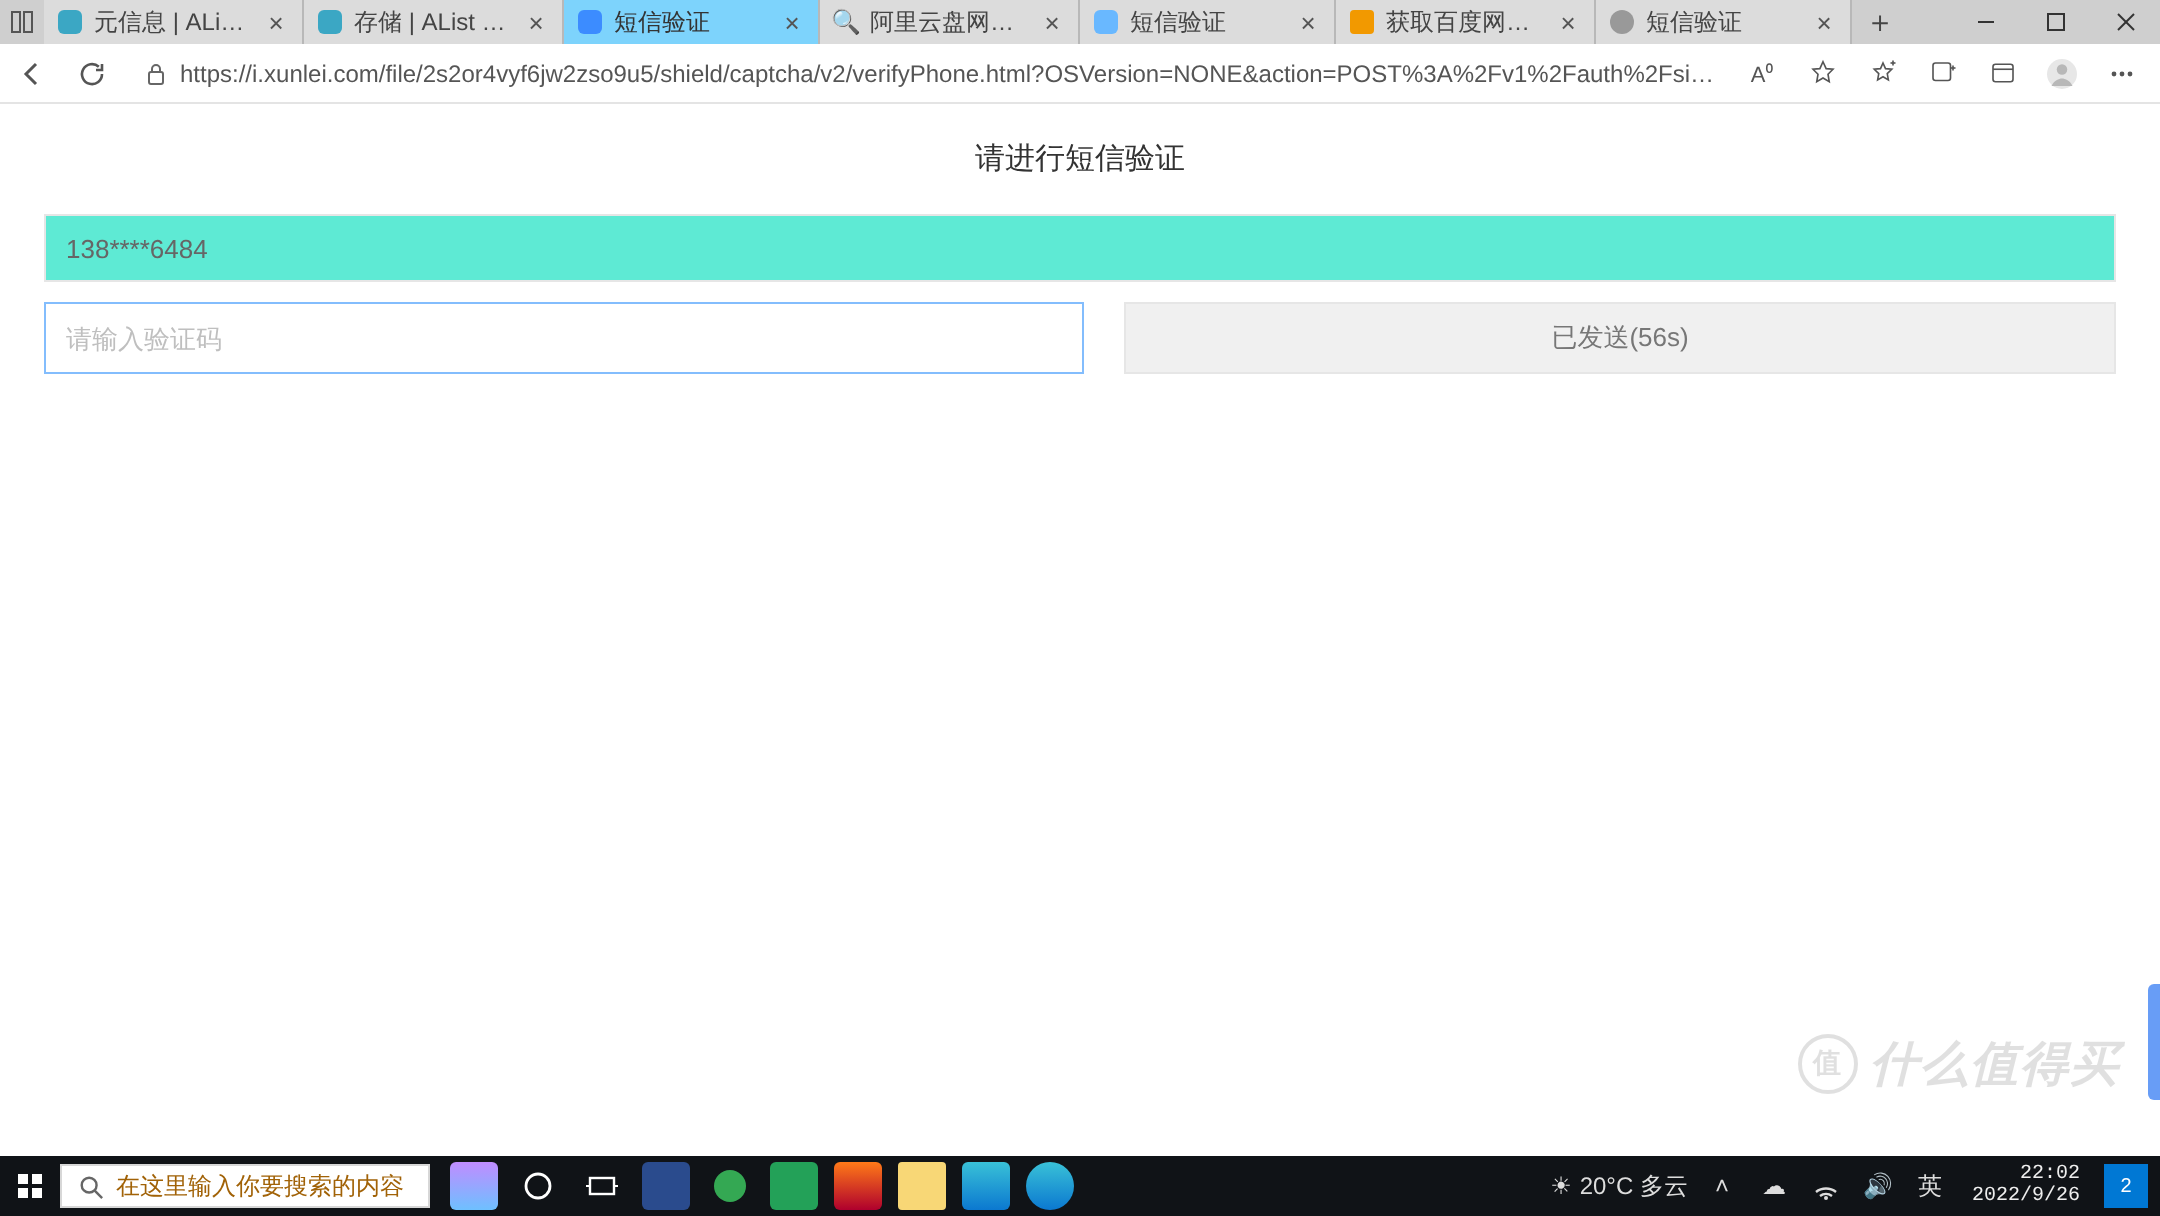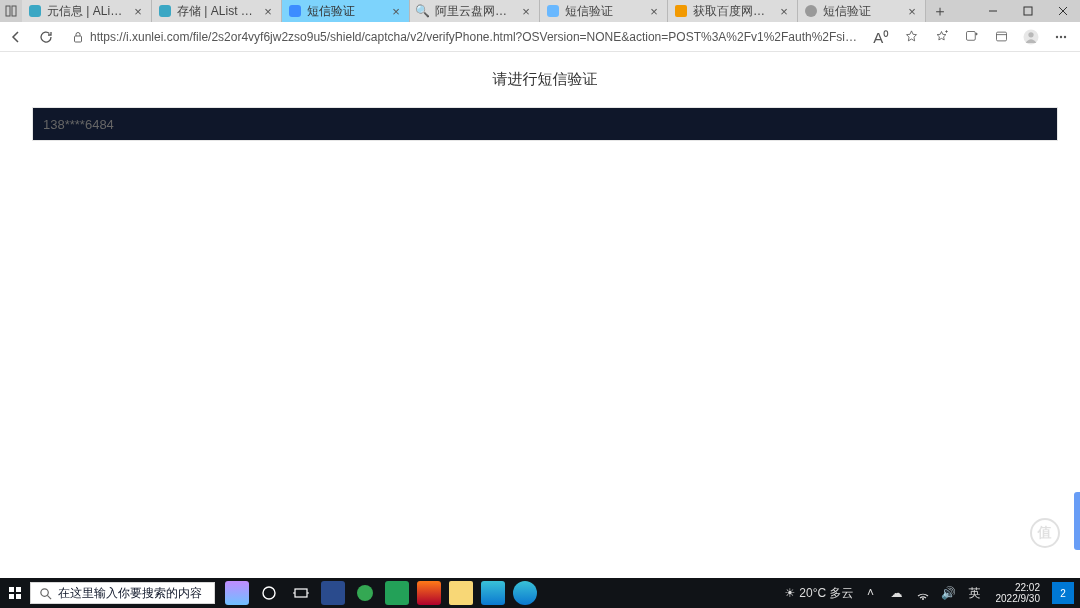--- a/index.html
+++ b/index.html
@@ -22,44 +22,44 @@
 
 
 .addr-row { height: 30px; background: #fff; border-bottom:1px solid #e4e4e4; display:flex; align-items:center; padding:0 6px; gap:10px; }
 .addr-row .nav-icon { width:20px; height:20px; display:flex; align-items:center; justify-content:center; color:#555; cursor:pointer; font-size:14px; }
 .url-box { margin-left:6px; flex:1; display:flex; align-items:center; gap:6px; font-size:12px; color:#555; min-width:0;}
 .url-box .url { overflow:hidden; white-space:nowrap; text-overflow:ellipsis; flex:1; }
 .addr-right { display:flex; gap:12px; align-items:center; padding-right:4px; }
 .addr-right .ico { width:18px; height:18px; display:flex; align-items:center; justify-content:center; color:#555; font-size:14px; cursor:pointer; }
 
 
-.page { flex:1; background:#fff; position:relative; padding:18px 22px 0 32px; }
+.page { flex:1; background:#fff; position:relative; padding:18px 22px 0 22px; }
 .heading { text-align:center; font-size:15px; color:#333; margin-bottom:18px; }
-.phone-box { background:#0f172a; border:1px solid #e6e6e6; height:34px; display:flex; align-items:center; padding:0 10px; font-size:13px; color:#666; margin-bottom:10px; }
+.phone-box { background:#5eead4; border:1px solid #e6e6e6; height:34px; display:flex; align-items:center; padding:0 10px; font-size:13px; color:#666; margin-bottom:10px; }
 .row2 { display:flex; gap:20px; margin-bottom:22px; }
 .code-input { flex:0 0 520px; height:36px; border:1px solid #83bdfd; background:#fff; padding:0 10px; font-size:13px; color:#333; outline:none; }
 .code-input::placeholder { color:#bfbfbf; }
 .send-btn { flex:1; height:36px; background:#f0f0f0; border:1px solid #e6e6e6; display:flex; align-items:center; justify-content:center; font-size:13px; color:#777; cursor:default; }
 .confirm { height:32px; background:#2196f3; color:#fff; display:flex; align-items:center; justify-content:center; font-size:14px; cursor:pointer; }
 
 .scroll-ind { position:absolute; right:0; top:440px; width:6px; height:58px; background:#4285f4; opacity:.8; border-radius:3px 0 0 3px;}
 
 
 .watermark { position:absolute; right:20px; bottom:30px; font-size:24px; color:rgba(0,0,0,0.12); font-weight:bold; font-style:italic; letter-spacing:1px; pointer-events:none; display:flex; align-items:center; gap:6px;}
 .watermark .circle { width:30px; height:30px; border:2px solid rgba(0,0,0,0.12); border-radius:50%; display:flex; align-items:center; justify-content:center; font-style:normal; font-size:14px;}
 
 
 .taskbar { height:30px; background:#101317; display:flex; align-items:center; color:#fff; font-size:12px; position:relative; }
 .taskbar .start { width:30px; height:30px; display:flex; align-items:center; justify-content:center; font-size:13px; cursor:pointer; }
-.search-box { height:22px; background:#fff; color:#0f172a; display:flex; align-items:center; padding:0 8px; gap:6px; width:185px; margin-left:0; border:1px solid #d7d7d7; font-size:12px;}
+.search-box { height:22px; background:#fff; color:#a16207; display:flex; align-items:center; padding:0 8px; gap:6px; width:185px; margin-left:0; border:1px solid #d7d7d7; font-size:12px;}
 .tb-icons { display:flex; align-items:center; gap:8px; margin-left:10px; }
 .tb-icons .tb-ico { width:24px; height:24px; display:flex; align-items:center; justify-content:center; border-radius:3px; cursor:pointer; font-size:14px;}
 .tray { margin-left:auto; display:flex; align-items:center; gap:8px; padding-right:6px; }
 .tray .t-ico { width:18px; height:18px; display:flex; align-items:center; justify-content:center; font-size:12px; color:#ddd;}
-.clock { text-align:right; line-height:1.1; font-size:10px; color:#eee; padding:0 4px;}
+.clock { text-align:right; line-height:1.1; font-size:10px; color:#eee; padding:0 4px;font-family:Liberation Mono, monospace;}
 .badge-sq { background:#0078d4; width:22px; height:22px; display:flex; align-items:center; justify-content:center; font-size:10px;}
 
 
 .fc-blue   { background:#3c8cff; color:#fff; border-radius:3px;}
 .fc-green  { background:#34a853; color:#fff; border-radius:50%;}
 .fc-orange { background:#f29900; width:12px; height:12px; border-radius:2px;}
 .fc-liblue { background:#69b8ff; color:#fff; border-radius:3px;}
 .fc-gray   { background:#999; width:12px; height:12px; border-radius:50%;}
 .fc-teal   { background:#3ba7c4; color:#fff; border-radius:3px;}
 .fc-magic  { background:linear-gradient(#c08cff,#6ec0ff); border-radius:4px;}
@@ -165,21 +165,21 @@
         </svg>
     </div>
     <div class="url-box">
       <svg width="12" height="12" viewBox="0 0 12 12">
           <rect x="2.5" y="5" width="7" height="6" rx="1" fill="none" stroke="#666" stroke-width="1"></rect>
           <path d="M4 5V3.5a2 2 0 0 1 4 0V5" fill="none" stroke="#666" stroke-width="1"></path>
         </svg>
       <span class="url">https://i.xunlei.com/file/2s2or4vyf6jw2zso9u5/shield/captcha/v2/verifyPhone.html?OSVersion=NONE&amp;action=POST%3A%2Fv1%2Fauth%2Fsignin&amp;appName=NONE&amp;appI…</span>
     </div>
     <div class="addr-right">
-      <span class="ico" style="font-size:15px;">A⁰</span>
+      <span class="ico" style="font-size:11px;">A⁰</span>
       <span class="ico">
         <svg width="15" height="15" viewBox="0 0 24 24">
             <path d="M12 3l2.5 5.5L20 9l-4 4 1 6-5-3-5 3 1-6-4-4 5.5-.5z" fill="none" stroke="#555" stroke-width="1.3"></path>
           </svg>
       </span>
       <span class="ico">
         <svg width="15" height="15" viewBox="0 0 24 24">
             <path d="M12 4l2 4.5 5 .5-3.6 3.5.9 5-4.3-2.5L7.7 17.5l.9-5L5 9l5-.5z" fill="none" stroke="#555" stroke-width="1.3"></path>
             <line x1="18" y1="4" x2="22" y2="4" stroke="#555" stroke-width="1.3"></line>
             <line x1="20" y1="2" x2="20" y2="6" stroke="#555" stroke-width="1.3"></line>
@@ -213,26 +213,31 @@
           </svg>
       </span>
     </div>
   </div>
 
   <div class="page">
     <div class="heading">请进行短信验证</div>
 
     <div class="phone-box">138****6484</div>
 
+    <div class="row2">
+      <input class="code-input" placeholder="请输入验证码" style="">
+      <div class="send-btn">已发送(56s)</div>
+    </div>
 
 
     <div class="scroll-ind"></div>
 
     <div class="watermark">
       <span class="circle">值</span>
+      <span>什么值得买</span>
     </div>
   </div>
 
   <div class="taskbar">
     <div class="start">
       <svg width="14" height="14" viewBox="0 0 14 14">
           <rect x="1" y="1" width="5" height="5" fill="#fff"></rect>
           <rect x="8" y="1" width="5" height="5" fill="#fff"></rect>
           <rect x="1" y="8" width="5" height="5" fill="#fff"></rect>
           <rect x="8" y="8" width="5" height="5" fill="#fff"></rect>
@@ -281,21 +286,21 @@
       <span class="t-ico">
         <svg width="14" height="14" viewBox="0 0 14 14">
             <path d="M2 10a8 8 0 0 1 10 0M4 12a5 5 0 0 1 6 0" fill="none" stroke="#ddd" stroke-width="1.2"></path>
             <circle cx="7" cy="13" r="1" fill="#ddd"></circle>
           </svg>
       </span>
       <span class="t-ico">🔊</span>
       <span class="t-ico">英</span>
       <div class="clock">
         <div>22:02</div>
-        <div>2022/9/30</div>
+        <div>2022/9/26</div>
       </div>
       <div class="badge-sq">
         <span>2</span>
       </div>
     </div>
   </div>
 
 </div>
 
 </body></html>

